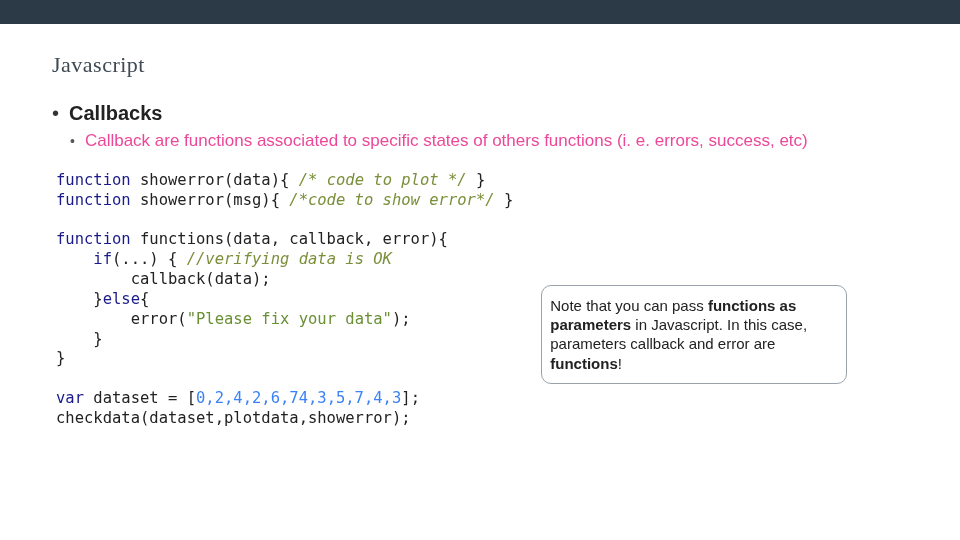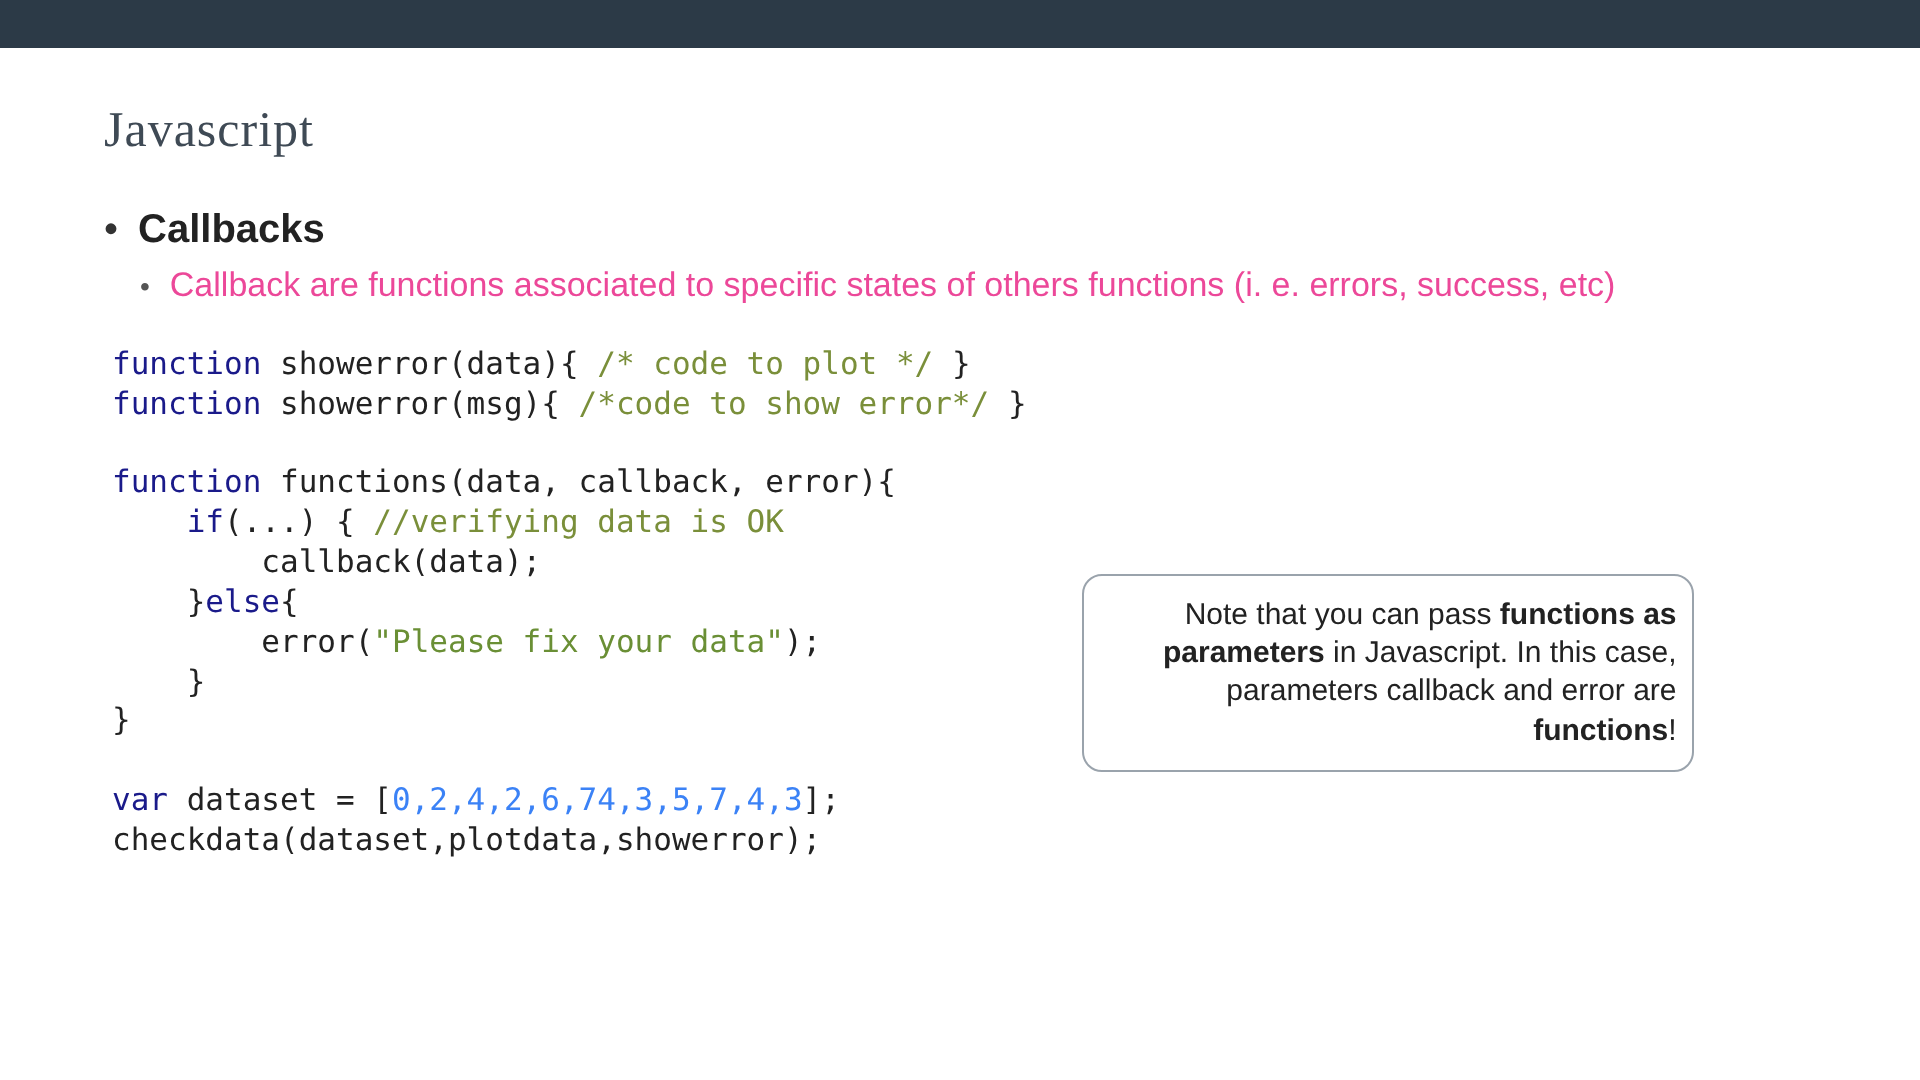--- a/index.html
+++ b/index.html
@@ -1,31 +1,31 @@
 <!DOCTYPE html>
 <html><head>
 <meta charset="utf-8">
 <style>
 html,body{margin:0;padding:0;width:960px;height:540px;background:#fff;font-family:Arial,Helvetica,sans-serif;overflow:hidden}
 .topbar{width:100%;height:24px;background:#2c3a47}
 .slide{padding:12px 52px 0 52px}
-.title{font-family:"Times New Roman",Times,serif;font-size:25px;color:#3f4a55;margin:16px 0 24px 0;letter-spacing:.5px}
+.title{font-family:"Times New Roman",Times,serif;font-size:22px;color:#3f4a55;margin:16px 0 24px 0;letter-spacing:.5px}
 .b1{display:flex;align-items:flex-start;margin:0 0 6px 0}
 .b1 .dot{color:#333;font-size:20px;line-height:22px;margin-right:10px}
 .b1 .txt{font-size:20px;font-weight:700;color:#222}
 .b2{display:flex;align-items:flex-start;margin:4px 0 14px 18px}
 .b2 .dot{color:#555;font-size:14px;line-height:20px;margin-right:10px}
 .b2 .txt{font-size:17px;color:#ec4899}
 .row{display:flex;align-items:flex-start}
 .code{background:#fff;border:0;padding:6px 4px 8px 4px;font-family:Consolas,Menlo,monospace;font-size:15.5px;line-height:1.28;white-space:pre;color:#222}
 .kw{font-weight:400;color:#1a1a8a}
-.cm{color:#7a8f3a;}
+.cm{color:#7a8f3a;font-style:italic}
 .str{color:#6a8f35}
 .num{color:#3b82f6}
-.note{margin-left:24px;margin-top:120px;width:288px;border:1.6px solid #9aa3ac;border-radius:10px;padding:10px 8px;text-align:right;font-size:15px;line-height:1.28;color:#222}
+.note{margin-left:24px;margin-top:120px;width:288px;border:1.6px solid #9aa3ac;border-radius:10px;padding:10px 8px;text-align:left;font-size:15px;line-height:1.28;color:#222}
 .note b{font-weight:700}
 </style>
 </head>
 <body>
 
 <div class="topbar"></div>
 
 <div class="slide">
 
   <div class="title">Javascript</div>

